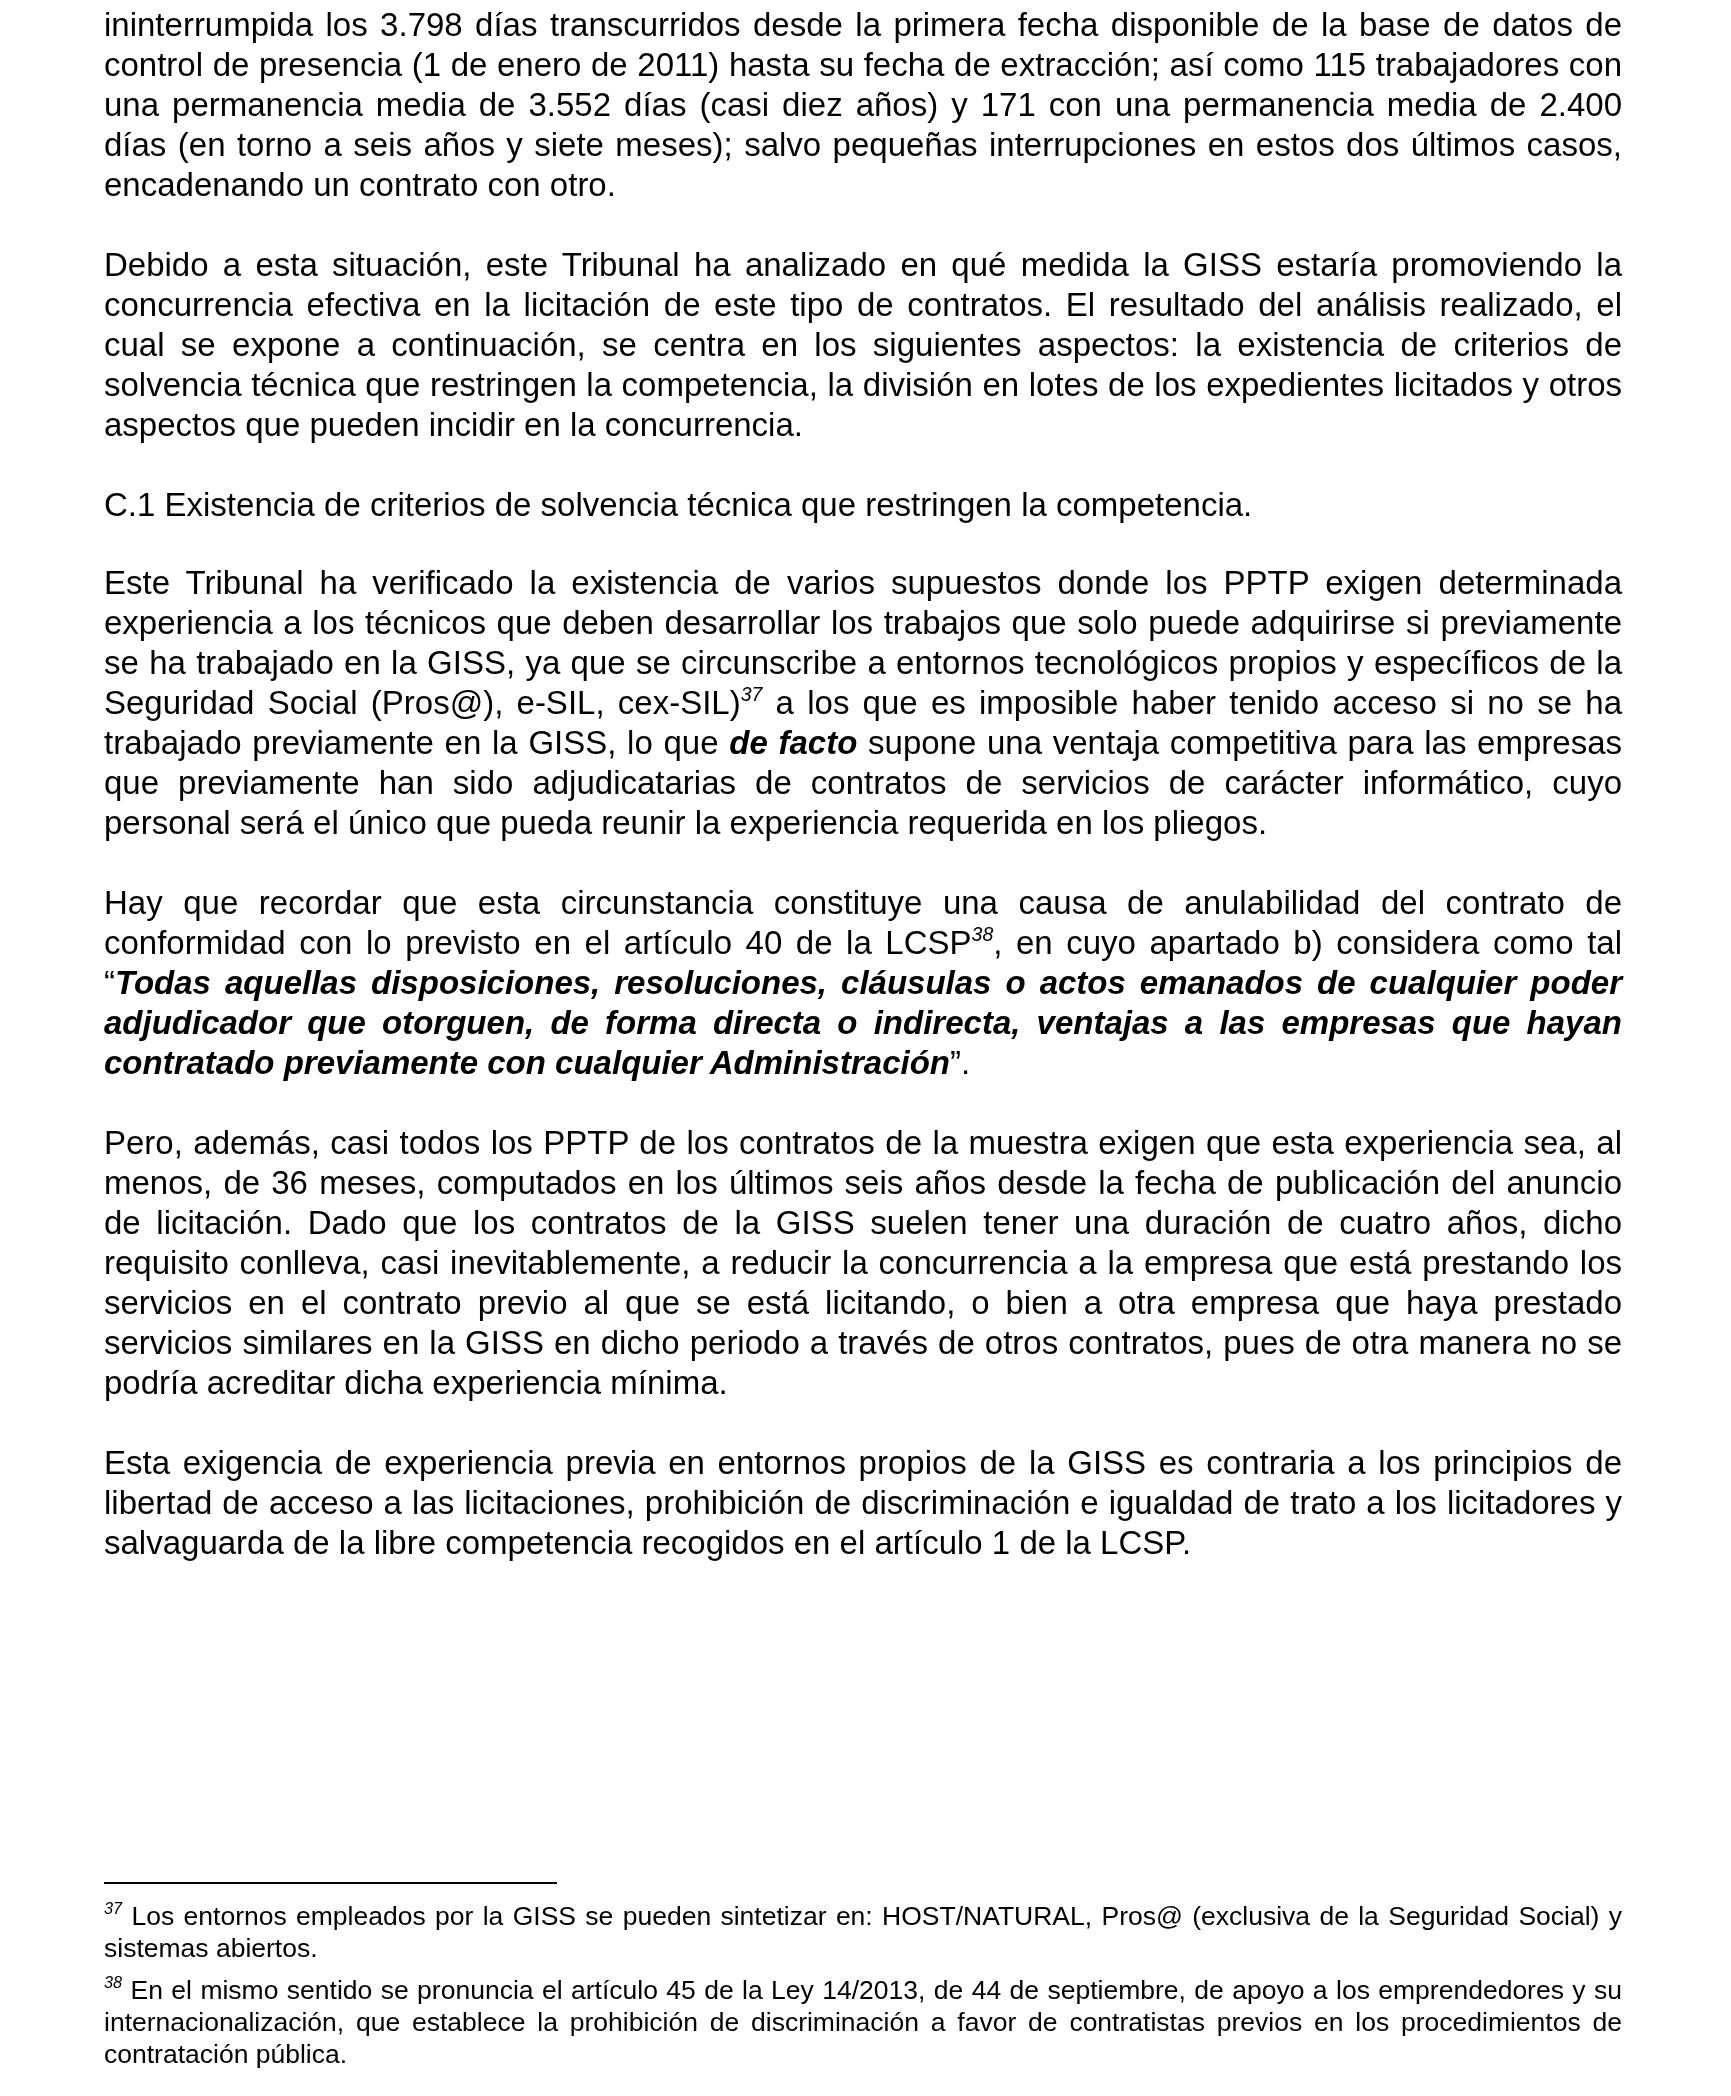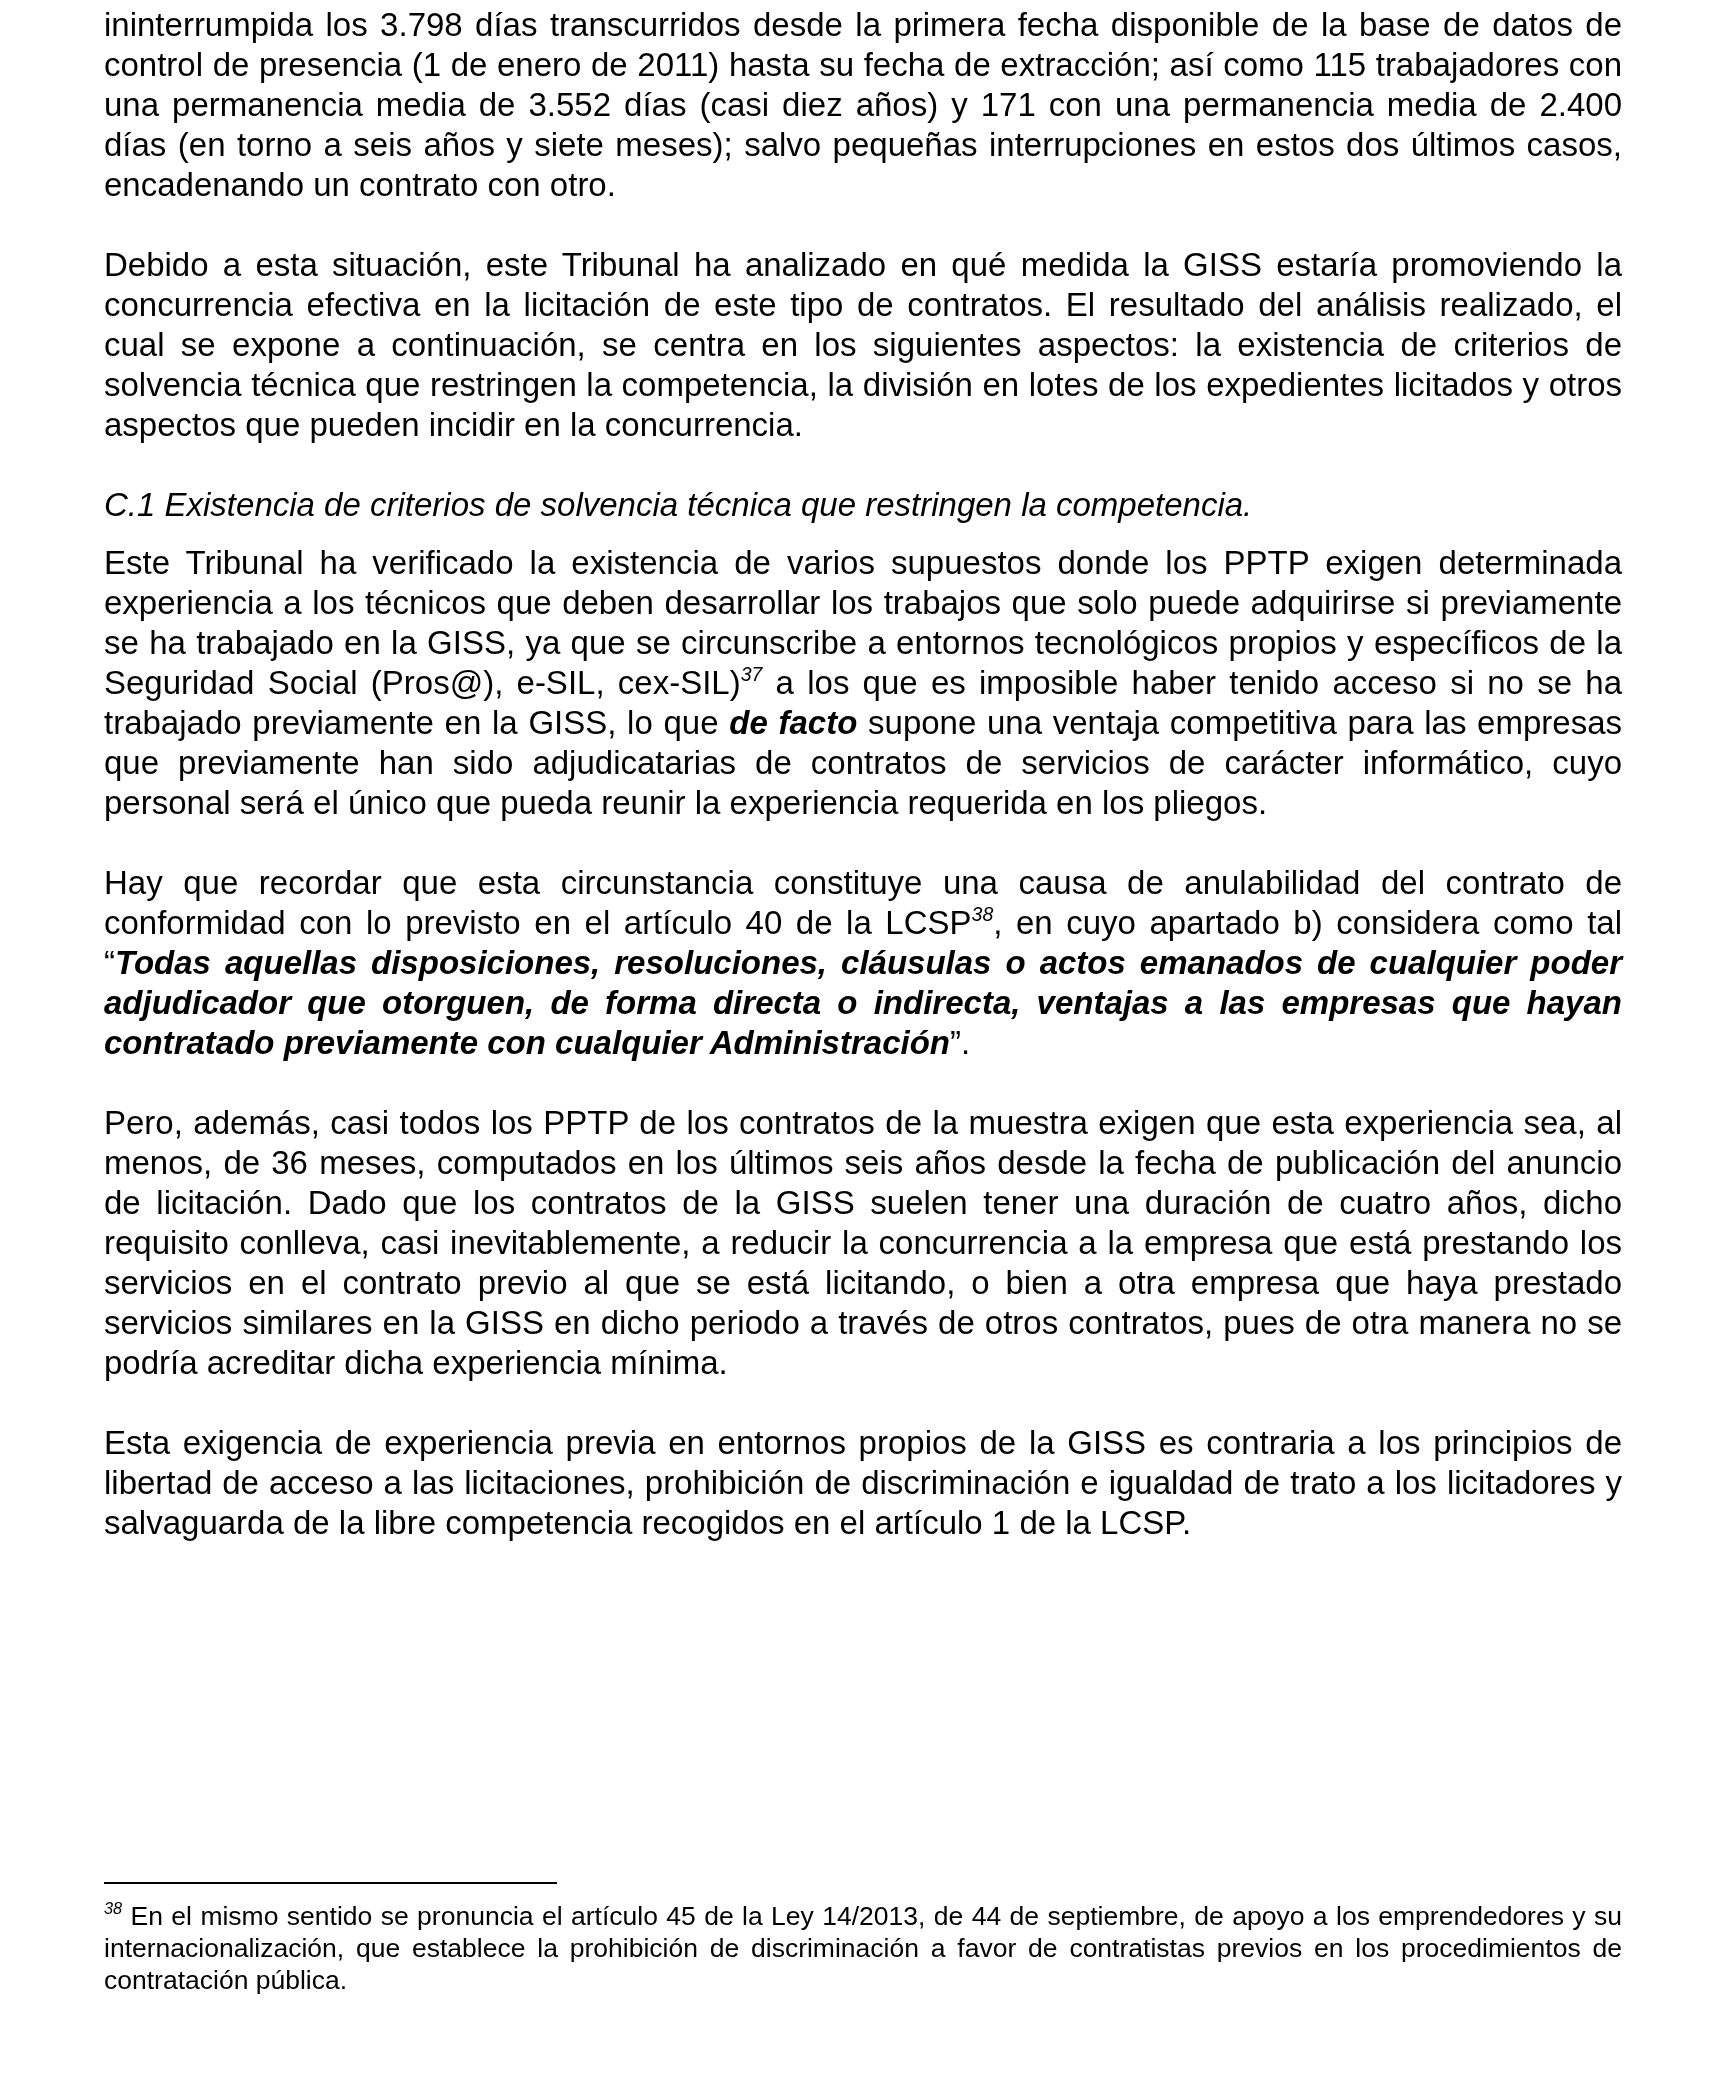--- a/index.html
+++ b/index.html
@@ -8,21 +8,21 @@
     font-family: "Liberation Sans", sans-serif; color: #000;
   }
   .page {
     position: absolute; left: 104px; top: 4.9px; width: 1518px;
   }
   p {
     margin: 0 0 40px 0;
     font-size: 33px; line-height: 40px;
     text-align: justify; text-align-last: left;
   }
-  .heading { font-style: italic; margin-bottom: 18px; }
+  .heading { margin-bottom: 38px; }
   sup { font-size: 19.5px; line-height: 0; vertical-align: 13px; font-style: italic; }
   .footnotes {
     position: absolute; left: 104px; top: 1882px; width: 1518px;
   }
   .fn-rule { width: 453px; height: 1.6px; background: #000; margin-bottom: 16.3px; }
   .fn {
     font-size: 26.5px; line-height: 32px; margin: 0 0 10.6px 0;
     text-align: justify; text-align-last: left;
   }
   .fn sup { font-size: 16.3px; vertical-align: 10.6px; }
@@ -43,15 +43,16 @@
   <p><span>Hay que recordar que esta circunstancia constituye una causa de anulabilidad del contrato de conformidad con lo previsto en el artículo 40 de la LCSP</span><sup>38</sup><span>, en cuyo apartado b) considera como tal “</span><em>Todas aquellas disposiciones, resoluciones, cláusulas o actos emanados de cualquier poder adjudicador que otorguen, de forma directa o indirecta, ventajas a las empresas que hayan contratado previamente con cualquier Administración</em><span>”.</span></p>
 
   <p>Pero, además, casi todos los PPTP de los contratos de la muestra exigen que esta experiencia sea, al menos, de 36 meses, computados en los últimos seis años desde la fecha de publicación del anuncio de licitación. Dado que los contratos de la GISS suelen tener una duración de cuatro años, dicho requisito conlleva, casi inevitablemente, a reducir la concurrencia a la empresa que está prestando los servicios en el contrato previo al que se está licitando, o bien a otra empresa que haya prestado servicios similares en la GISS en dicho periodo a través de otros contratos, pues de otra manera no se podría acreditar dicha experiencia mínima.</p>
 
   <p>Esta exigencia de experiencia previa en entornos propios de la GISS es contraria a los principios de libertad de acceso a las licitaciones, prohibición de discriminación e igualdad de trato a los licitadores y salvaguarda de la libre competencia recogidos en el artículo 1 de la LCSP.</p>
 
 </div>
 
 <div class="footnotes">
   <div class="fn-rule"></div>
+  <p class="fn"><sup>37</sup><span> Los entornos empleados por la GISS se pueden sintetizar en: HOST/NATURAL, Pros@ (exclusiva de la Seguridad Social) y sistemas abiertos.</span></p>
   <p class="fn"><sup>38</sup><span> En el mismo sentido se pronuncia el artículo 45 de la Ley 14/2013, de 44 de septiembre, de apoyo a los emprendedores y su internacionalización, que establece la prohibición de discriminación a favor de contratistas previos en los procedimientos de contratación pública.</span></p>
 </div>
 
 
 </body></html>

